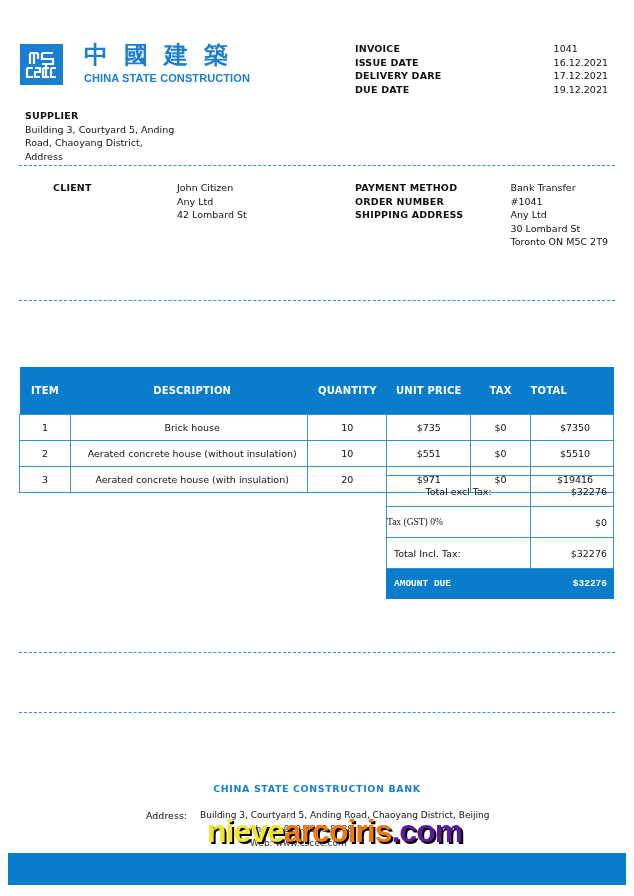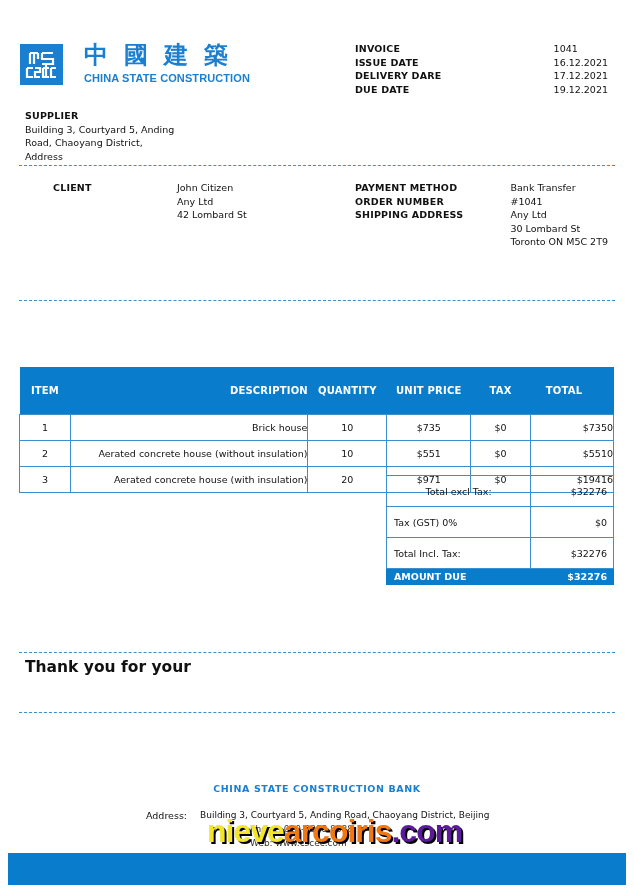--- a/index.html
+++ b/index.html
@@ -28,26 +28,26 @@
     .client-lines { left: 177px; top: 181px; }
     .pay-labels { left: 355px; top: 181px; }
     .pay-values { right: 26px; top: 181px; }
 
     
     table { border-collapse: collapse; }
     .items { position: absolute; left: 19px; top: 367px; width: 595px; font-size: 9.5px; }
     .items th { background: #0a7ccc; color: #fff; font-weight: bold; height: 47px; font-size: 10px; letter-spacing: 0.2px; }
     .items td { border: 1px solid #3a8fd0; height: 26px; }
     .items .c { text-align: center; }
-    .items .l { text-align: right; padding-left: 6px; }
-    .items .r { text-align: center; padding-right: 16px; }
+    .items .l { text-align: center; padding-left: 6px; }
+    .items .r { text-align: left; padding-right: 16px; }
 
     .totals { position: absolute; left: 386px; top: 475px; width: 228px; font-size: 9.5px; border-radius: 16px; }
     .totals td { border: 1px solid #3a8fd0; height: 31px; }
-    .totals .due td { background: #0a7ccc; color: #fff; font-weight: bold; border-color: #0a7ccc; height: 16px; }
+    .totals .due td { background: #0a7ccc; color: #fff; font-weight: bold; border-color: #0a7ccc; height: 30px; font-family: Liberation Mono, monospace; }
 
     .thanks { left: 25px; top: 656px; font-size: 15.5px; font-weight: bold; line-height: 22px; font-family: "DejaVu Sans", sans-serif; }
 
     .bank-title { left: 0; width: 634px; top: 783px; text-align: center; font-size: 9.5px; font-weight: bold; color: #1a7fd0; letter-spacing: 0.6px; }
     .addr-label { left: 146px; top: 810px; font-size: 9.5px; }
     .addr-val { left: 200px; top: 810px; font-size: 9px; }
     .addr-line2 { left: 250px; top: 824px; font-size: 9px; color: #333; }
     .addr-line3 { left: 250px; top: 838px; font-size: 9px; color: #333; }
 
     .watermark { left: 207px; top: 806px; font-family: "Liberation Sans", sans-serif; font-weight: bold; font-size: 32px; letter-spacing: -1px; line-height: 50px; text-shadow: 2px 2px 0 #000; white-space: nowrap; }
@@ -170,37 +170,36 @@
   <colgroup>
       <col style="width:145px">
       <col style="width:83px">
     </colgroup>
   <tbody>
       <tr>
     <td style="text-align:center;">Total excl Tax:</td>
     <td style="text-align:right;padding-right:6px;">$32276</td>
   </tr>
   <tr>
-    <td style="padding-left:7px;">Tax (GST) 0%</td>
+    <td style="font-family:Liberation Serif, serif;">Tax (GST) 0%</td>
     <td style="text-align:right;padding-right:6px;">$0</td>
   </tr>
   <tr>
     <td style="padding-left:7px;">Total Incl. Tax:</td>
     <td style="text-align:right;padding-right:6px;">$32276</td>
   </tr>
   <tr class="due">
     <td style="padding-left:7px;">AMOUNT DUE</td>
     <td style="text-align:right;padding-right:6px;">$32276</td>
   </tr>
 </tbody>
   </table>
 
 <div class="abs dash" style="top:652px;"></div>
 <div class="abs thanks">
-  <div>Thank you for your</div>
 </div>
 <div class="abs dash" style="top:712px;"></div>
 
 <div class="abs bank-title">CHINA STATE CONSTRUCTION  BANK</div>
 <div class="abs addr-label">Address:</div>
 <div class="abs addr-val">Building 3, Courtyard 5, Anding Road, Chaoyang District, Beijing</div>
 <div class="abs addr-line2">Phone: 010-8808 8888</div>
 <div class="abs addr-line3">Web: www.cscec.com</div>
 
 <div class="abs footer-bar"></div>

